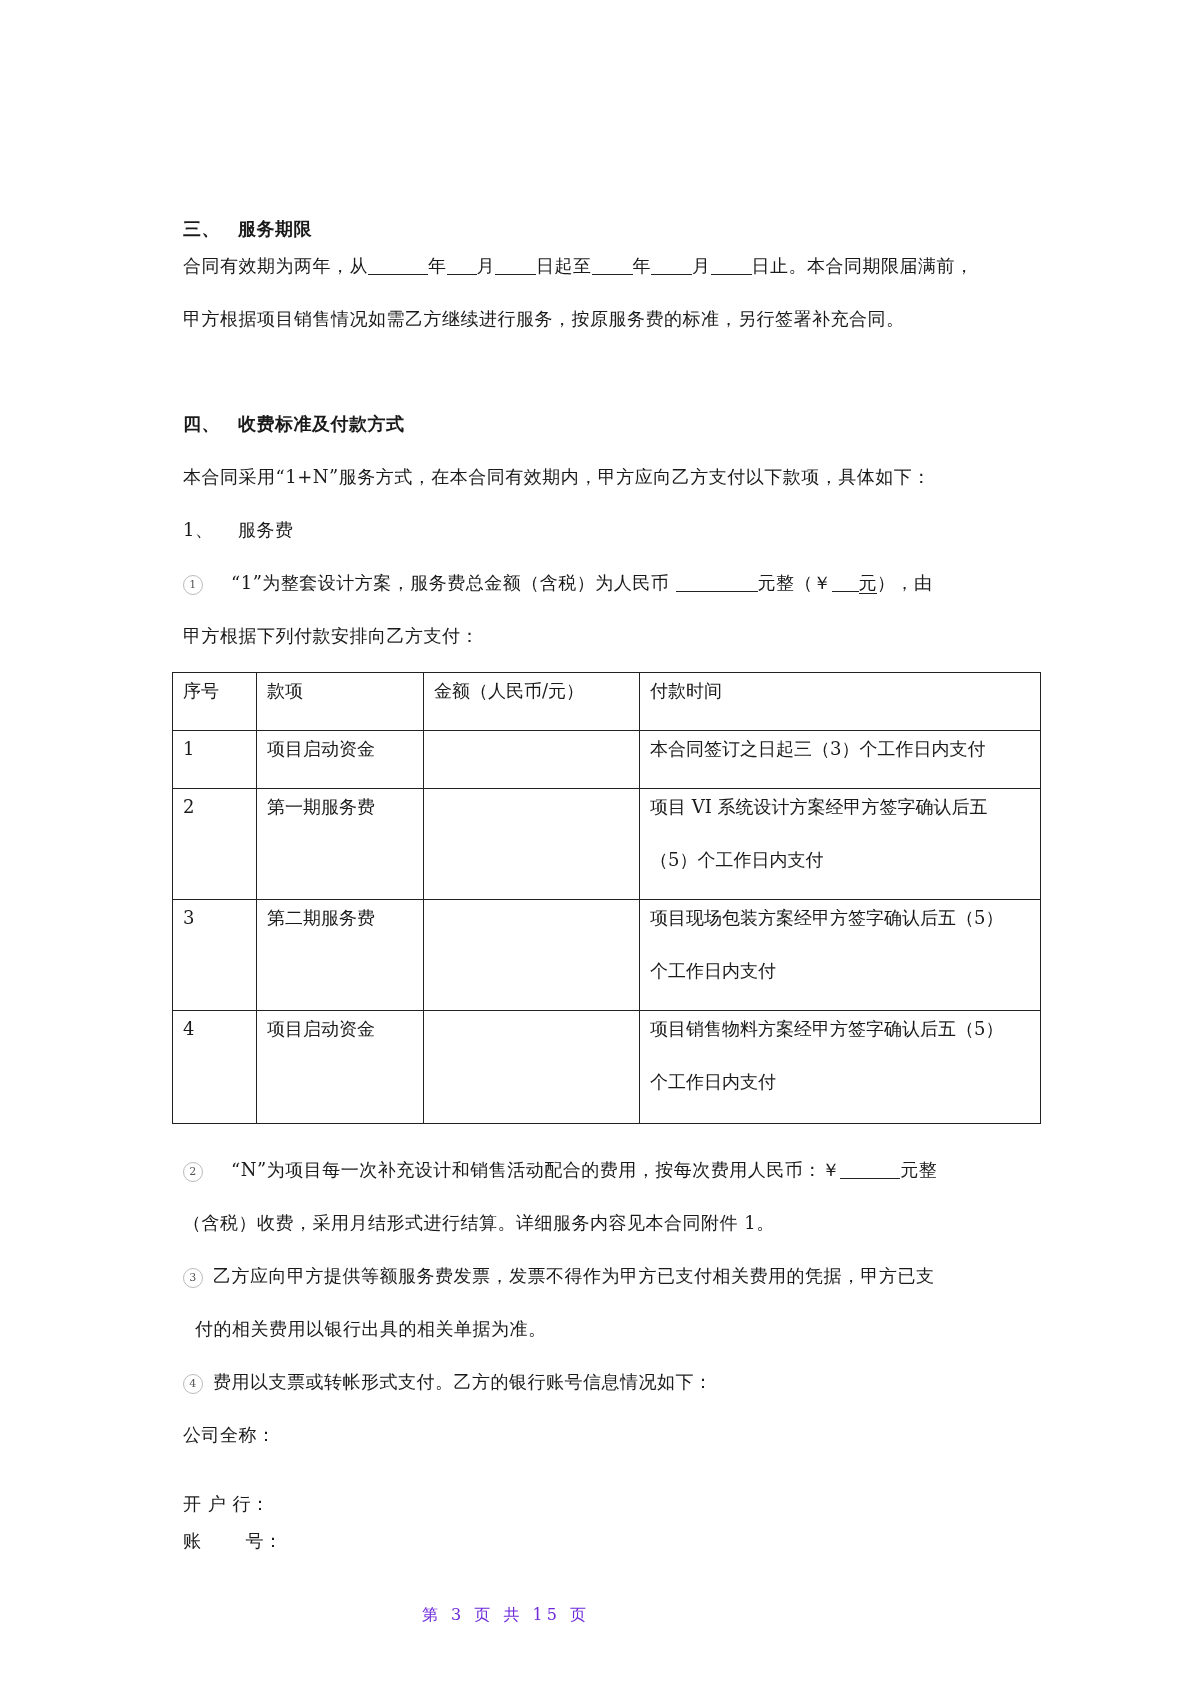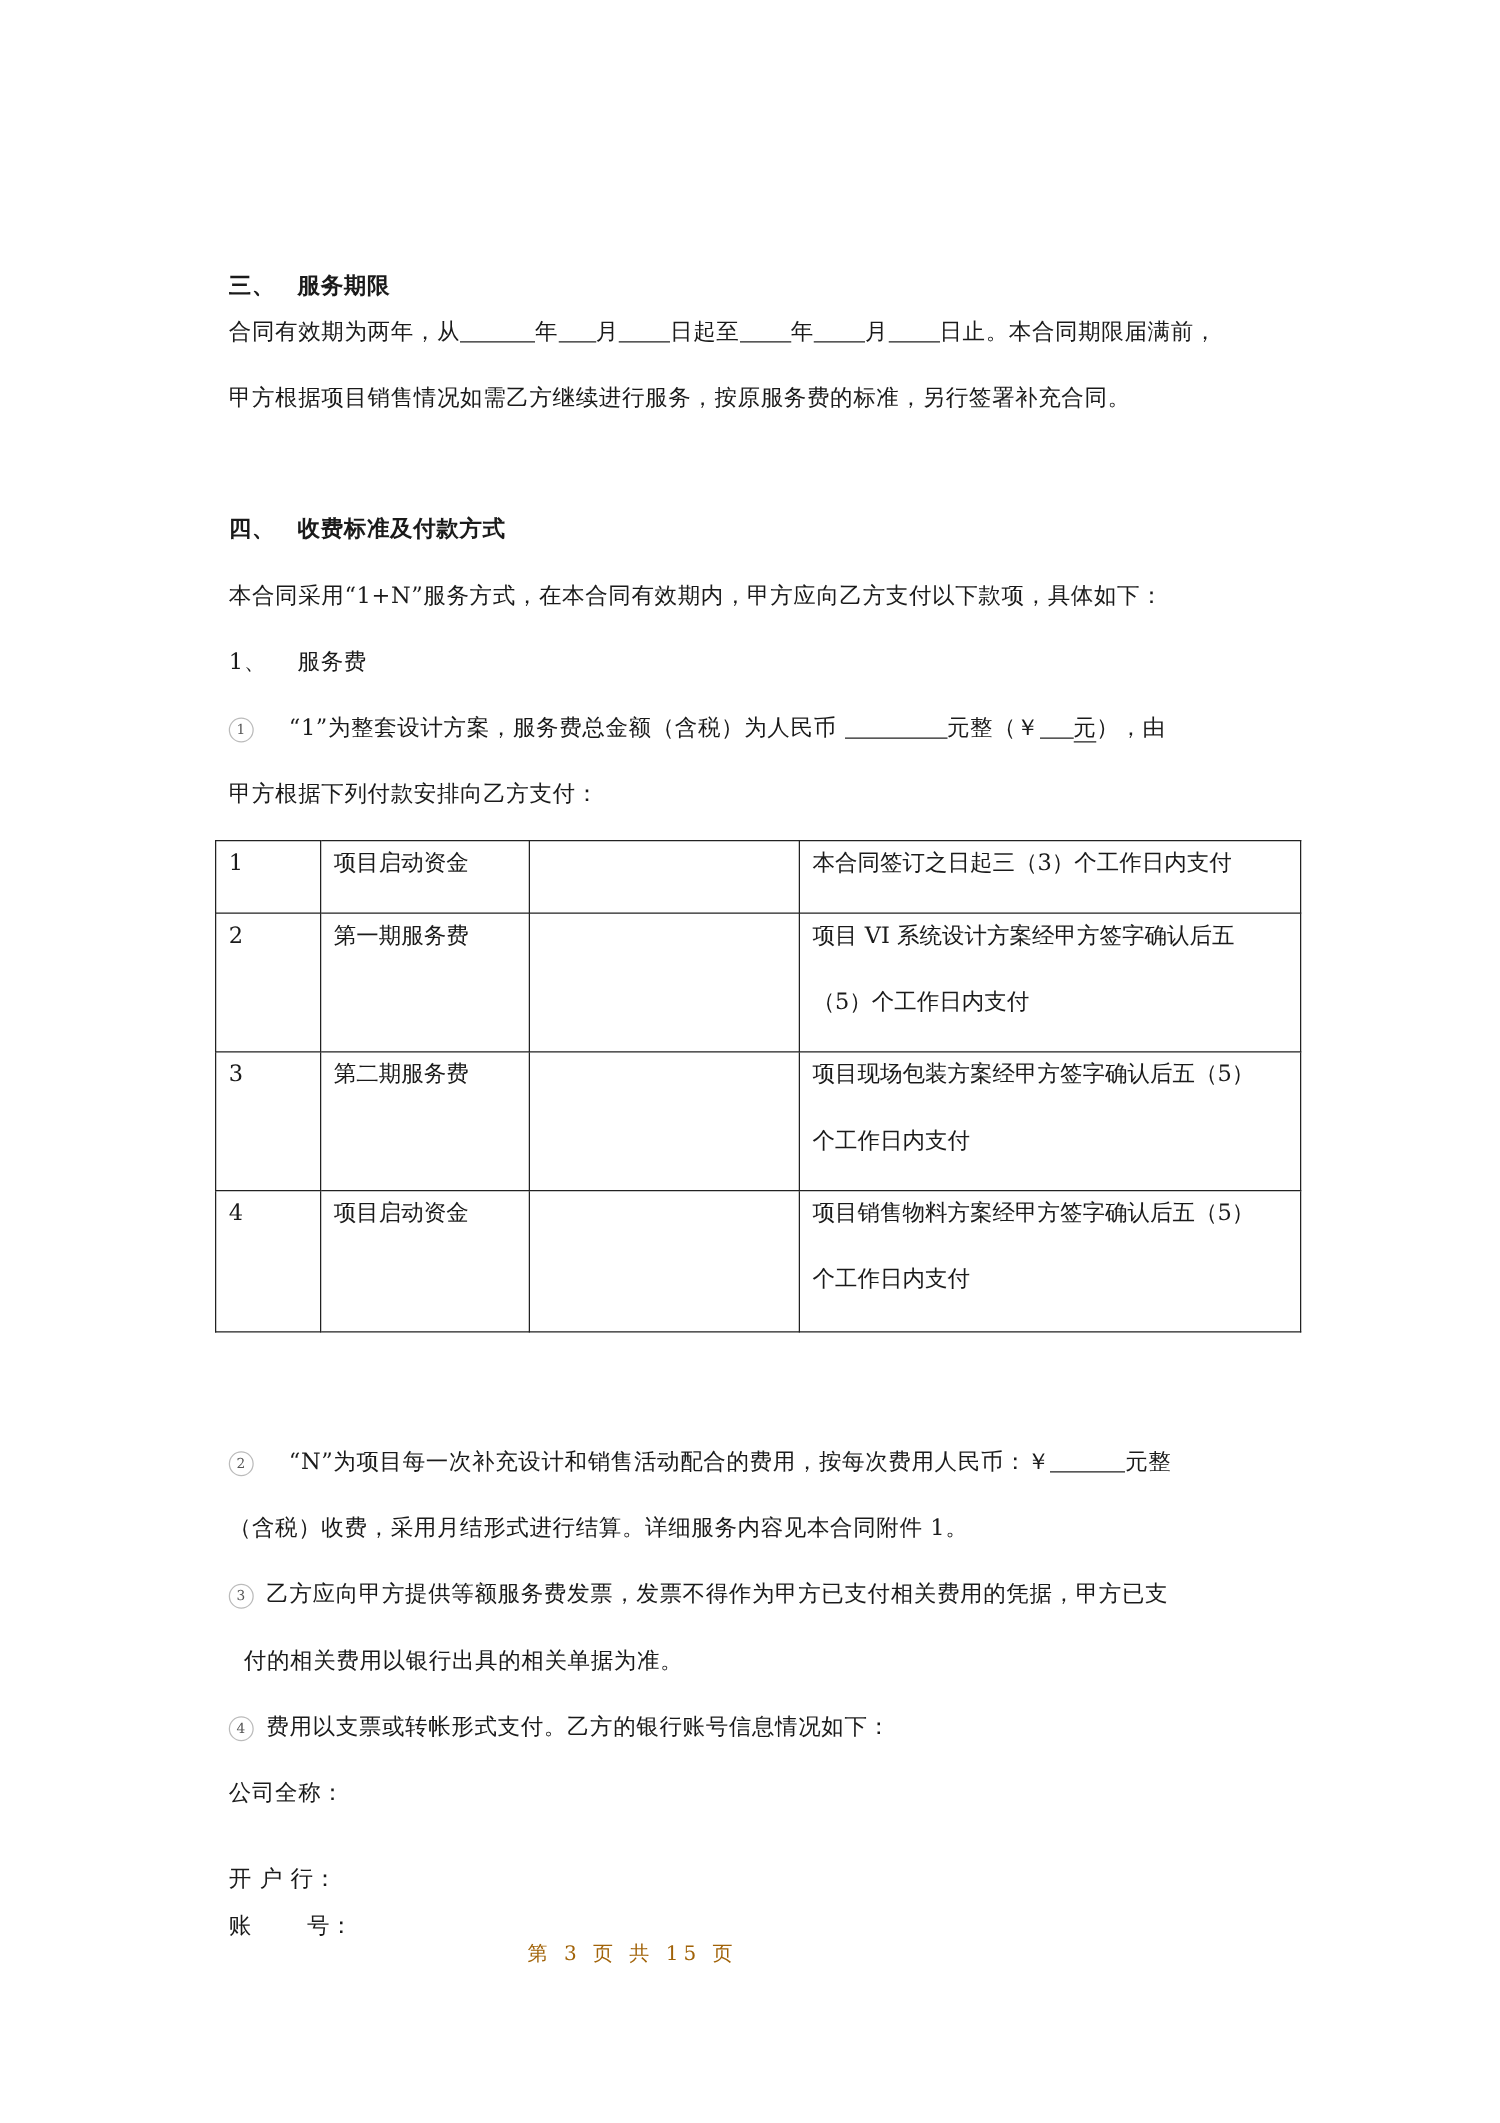--- a/index.html
+++ b/index.html
@@ -13,21 +13,21 @@
           font-size: 11px; line-height: 18px; text-align: center; color: #555; vertical-align: 1px; margin-right: 10px; }
   .item-num { display: inline-block; width: 55px; }
   table.pay { position: absolute; left: 172px; top: 672px; width: 868px; border-collapse: collapse;
               font-size: 18px; table-layout: fixed; }
   table.pay td { border: 1.5px solid #222; vertical-align: top; padding: 4px 9px 0 10px; line-height: 53px; }
   table.pay td .cell-line { display: block; line-height: 24px; padding: 2px 0 27px 0; }
   table.pay tr.hdr td { height: 49px; }
   table.pay tr.r1 td { height: 49px; }
   table.pay tr.r2 td, table.pay tr.r3 td { height: 102px; }
   table.pay tr.r4 td { height: 108px; }
-  .footer { position: absolute; top: 1553px; left: 0; width: 1012px; text-align: center; font-size: 16px; letter-spacing: 4px; color: #a16207; }
+  .footer { position: absolute; top: 1605px; left: 0; width: 1012px; text-align: center; font-size: 16px; letter-spacing: 4px; color: #6d28d9; }
 </style>
 </head>
 <body>
 
 <div class="line heading" style="top:201px;">
   <span class="num">三、</span><span>服务期限</span>
 </div>
 
 <div class="line" style="top:254px;">
   <span>合同有效期为两年，从</span><span class="blank" style="width:60px"></span><span>年</span><span class="blank" style="width:30px"></span><span>月</span><span class="blank" style="width:41px"></span><span>日起至</span><span class="blank" style="width:41px"></span><span>年</span><span class="blank" style="width:41px"></span><span>月</span><span class="blank" style="width:41px"></span><span>日止。本合同期限届满前，</span>
@@ -52,20 +52,34 @@
 <div class="line" style="top:624px;">甲方根据下列付款安排向乙方支付：</div>
 
 <table class="pay">
   <colgroup>
     <col style="width:84px">
       <col style="width:167px">
       <col style="width:216px">
       <col style="width:401px">
   </colgroup>
   <tbody>
+      <tr class="hdr">
+    <td>
+          <span class="cell-line">序号</span>
+        </td>
+    <td>
+          <span class="cell-line">款项</span>
+        </td>
+    <td>
+          <span class="cell-line">金额（人民币/元）</span>
+        </td>
+    <td>
+          <span class="cell-line">付款时间</span>
+        </td>
+  </tr>
   <tr class="r1">
     <td>
           <span class="cell-line">1</span>
         </td>
     <td>
           <span class="cell-line">项目启动资金</span>
         </td>
     <td>
           <span class="cell-line"></span>
         </td>

